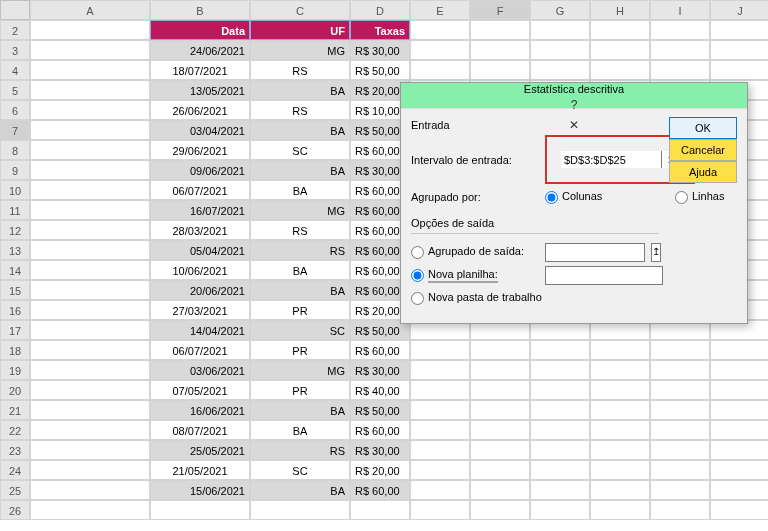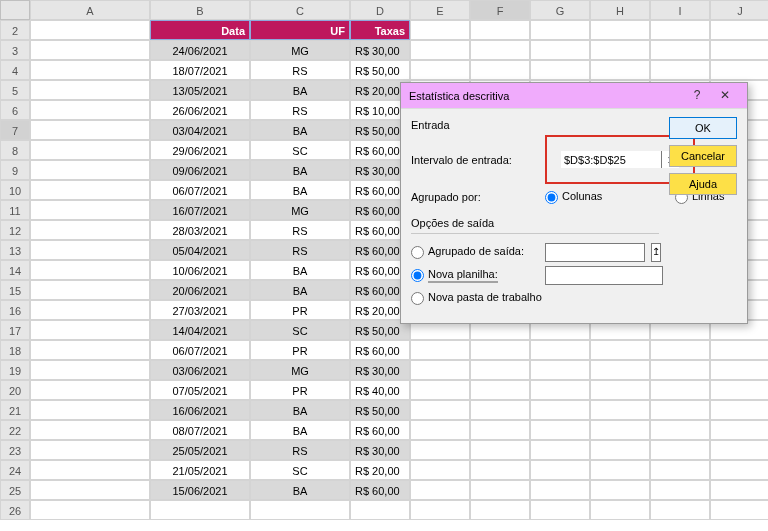--- a/index.html
+++ b/index.html
@@ -53,42 +53,44 @@
     color: #fff;
     font-weight: bold;
     text-align: right;
     border: 1px solid #8ea9db;
   }
   .data {
     text-align: center;
   }
   .shade {
     background: #d9d9d9;
+    text-align: right;
   }
   .money {
     text-align: right;
     padding-right: 12px;
   }
   .dialog {
     position: absolute;
     left: 400px;
     top: 82px;
     width: 348px;
     background: #f0f0f0;
     border: 1px solid #9a9a9a;
     box-shadow: 3px 3px 8px rgba(0,0,0,0.25);
     font-size: 11px;
   }
   .titlebar {
     height: 26px;
-    background: #f0abfc;
+    background: #86efac;
     border-bottom: 1px solid #ddd;
     display: flex;
     align-items: center;
     padding: 0 8px;
+    flex-direction: column;
   }
   .titlebar .title { flex: 1; }
   .titlebar .btn {
     width: 28px;
     height: 22px;
     text-align: center;
     line-height: 20px;
     font-size: 12px;
     color: #333;
   }
@@ -134,21 +136,20 @@
     display:flex;
     flex-direction:row;
     gap:2px;
   }
   .dlg-btns {
     position: absolute;
     right: 10px;
     top: 8px;
     display: flex;
     flex-direction: column;
-    gap: 6px;
   }
   .winbtn {
     width: 68px;
     height: 22px;
     background: #fde047;
     border: 1px solid #adadad;
     font-size: 11px;
   }
   .winbtn.def {
     border: 1px solid #0078d7;

